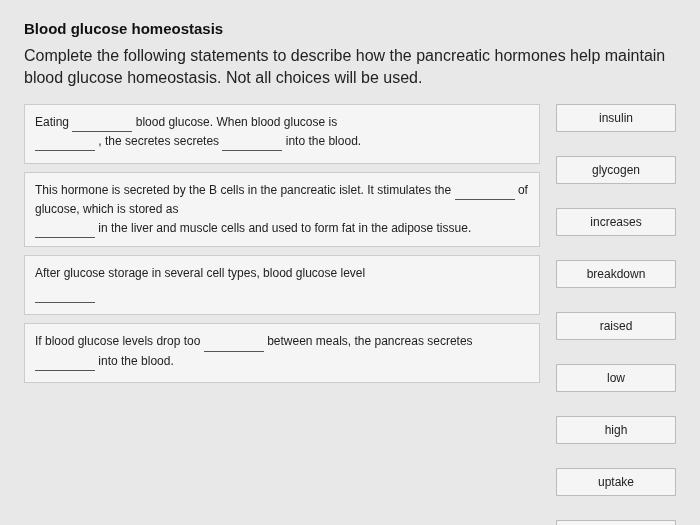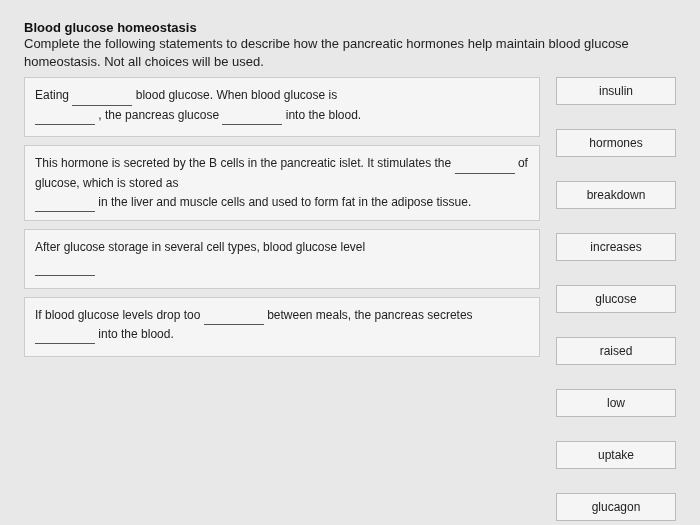--- a/index.html
+++ b/index.html
@@ -18,29 +18,30 @@
     }
 
     .page {
       width: 700px;
       height: 525px;
       background-color: #e8e8e8;
       padding: 20px 24px;
     }
 
     .title {
-      font-size: 13px;
+      font-size: 15px;
       font-weight: bold;
+      margin-bottom: 8px;
       color: #111;
     }
 
     .instructions {
-      font-size: 13px;
+      font-size: 16px;
       color: #222;
-      margin-bottom: 6px;
+      margin-bottom: 14px;
       line-height: 1.4;
     }
 
     .main-layout {
       display: flex;
       gap: 16px;
     }
 
     .left-column {
       flex: 1;
@@ -98,21 +99,21 @@
   <div class="instructions">Complete the following statements to describe how the pancreatic hormones help maintain blood glucose homeostasis. Not all choices will be used.</div>
 
   <div class="main-layout">
     <div class="left-column">
 
       <div class="statement-box">
         <span>Eating </span>
         <span class="blank blank-sm"></span>
         <span> blood glucose. When blood glucose is</span><br>
         <span class="blank blank-sm"></span>
-        <span>, the pancreas glucose </span>
+        <span>, the secretes secretes </span>
         <span class="blank blank-sm"></span>
         <span> into the blood.</span>
       </div>
 
       <div class="statement-box">
         <span>This hormone is secreted by the B cells in the pancreatic islet. It stimulates the </span>
         <span class="blank blank-sm"></span>
         <span> of glucose, which is stored as</span><br>
         <span class="blank blank-sm"></span>
         <span> in the liver and muscle cells and used to form fat in the adipose tissue.</span>
@@ -129,23 +130,23 @@
         <span> between meals, the pancreas secretes </span>
         <span class="blank blank-sm"></span>
         <span> into the blood.</span>
       </div>
 
 
     </div>
 
     <div class="right-column">
       <button class="answer-btn">insulin</button>
-      <button class="answer-btn">hormones</button>
+      <button class="answer-btn">glycogen</button>
+      <button class="answer-btn">increases</button>
       <button class="answer-btn">breakdown</button>
-      <button class="answer-btn">increases</button>
-      <button class="answer-btn">glucose</button>
       <button class="answer-btn">raised</button>
       <button class="answer-btn">low</button>
+      <button class="answer-btn">high</button>
       <button class="answer-btn">uptake</button>
       <button class="answer-btn">glucagon</button>
     </div>
   </div>
 </div>
 
 </body></html>

